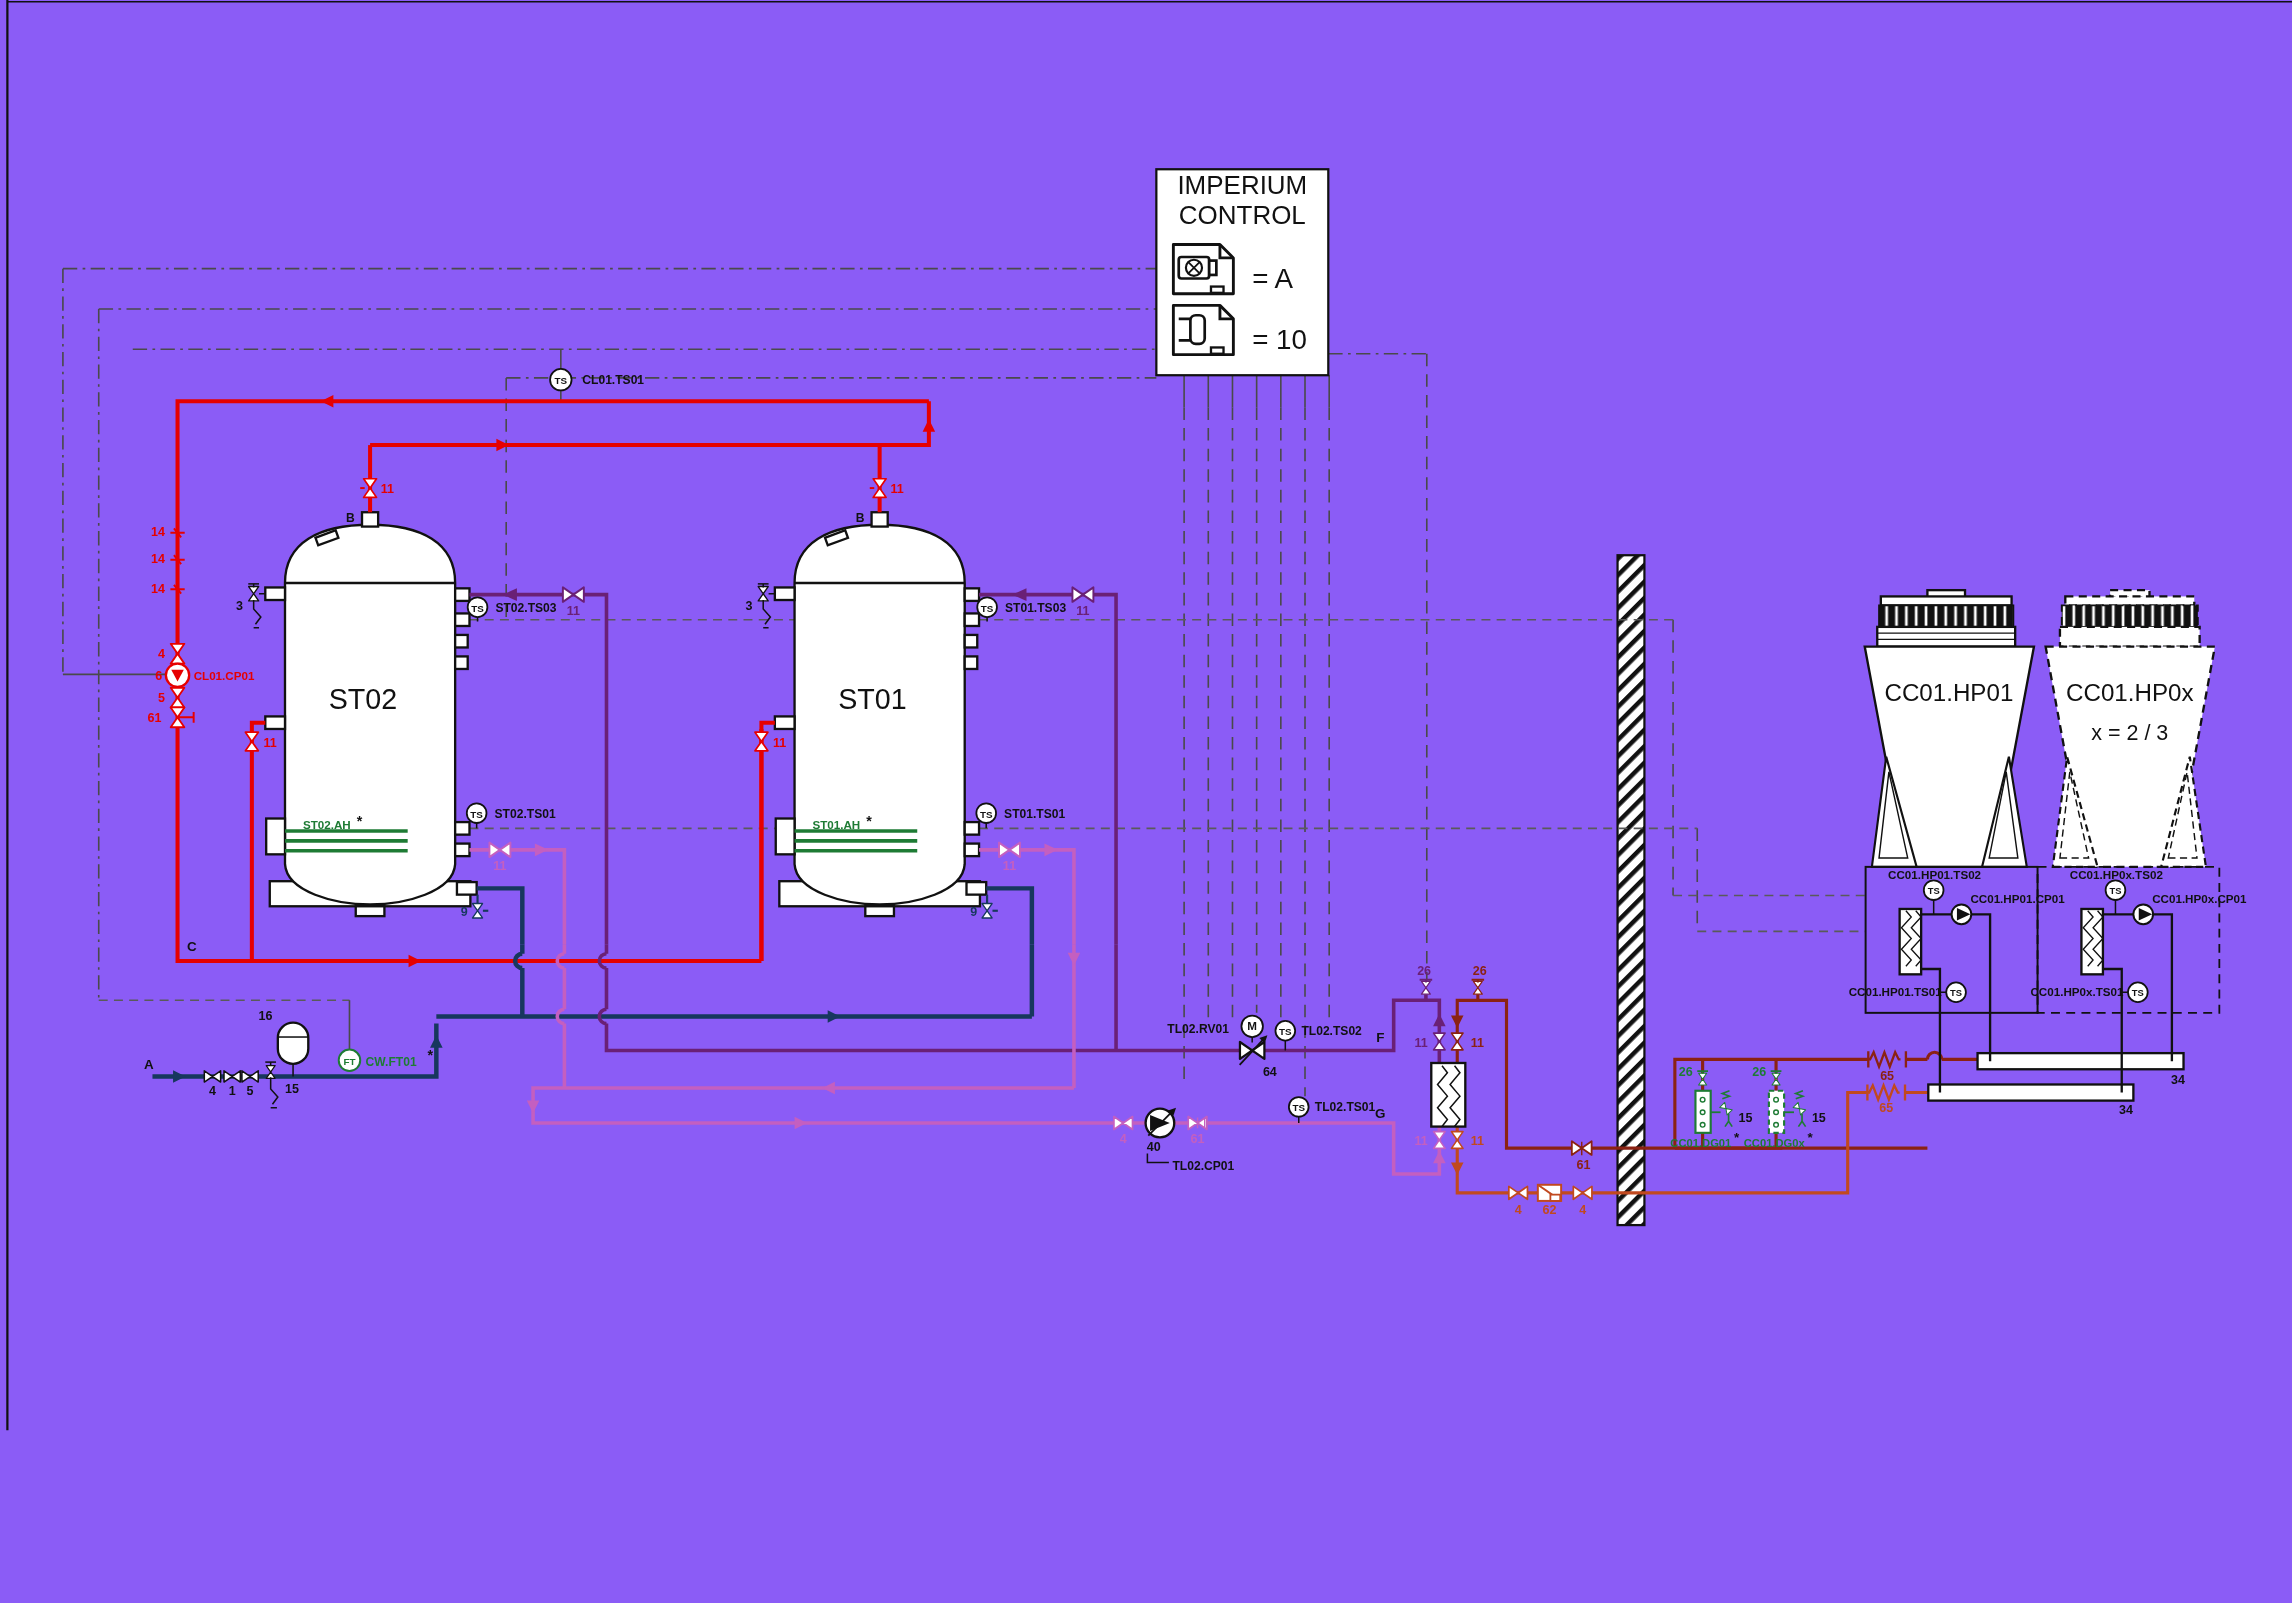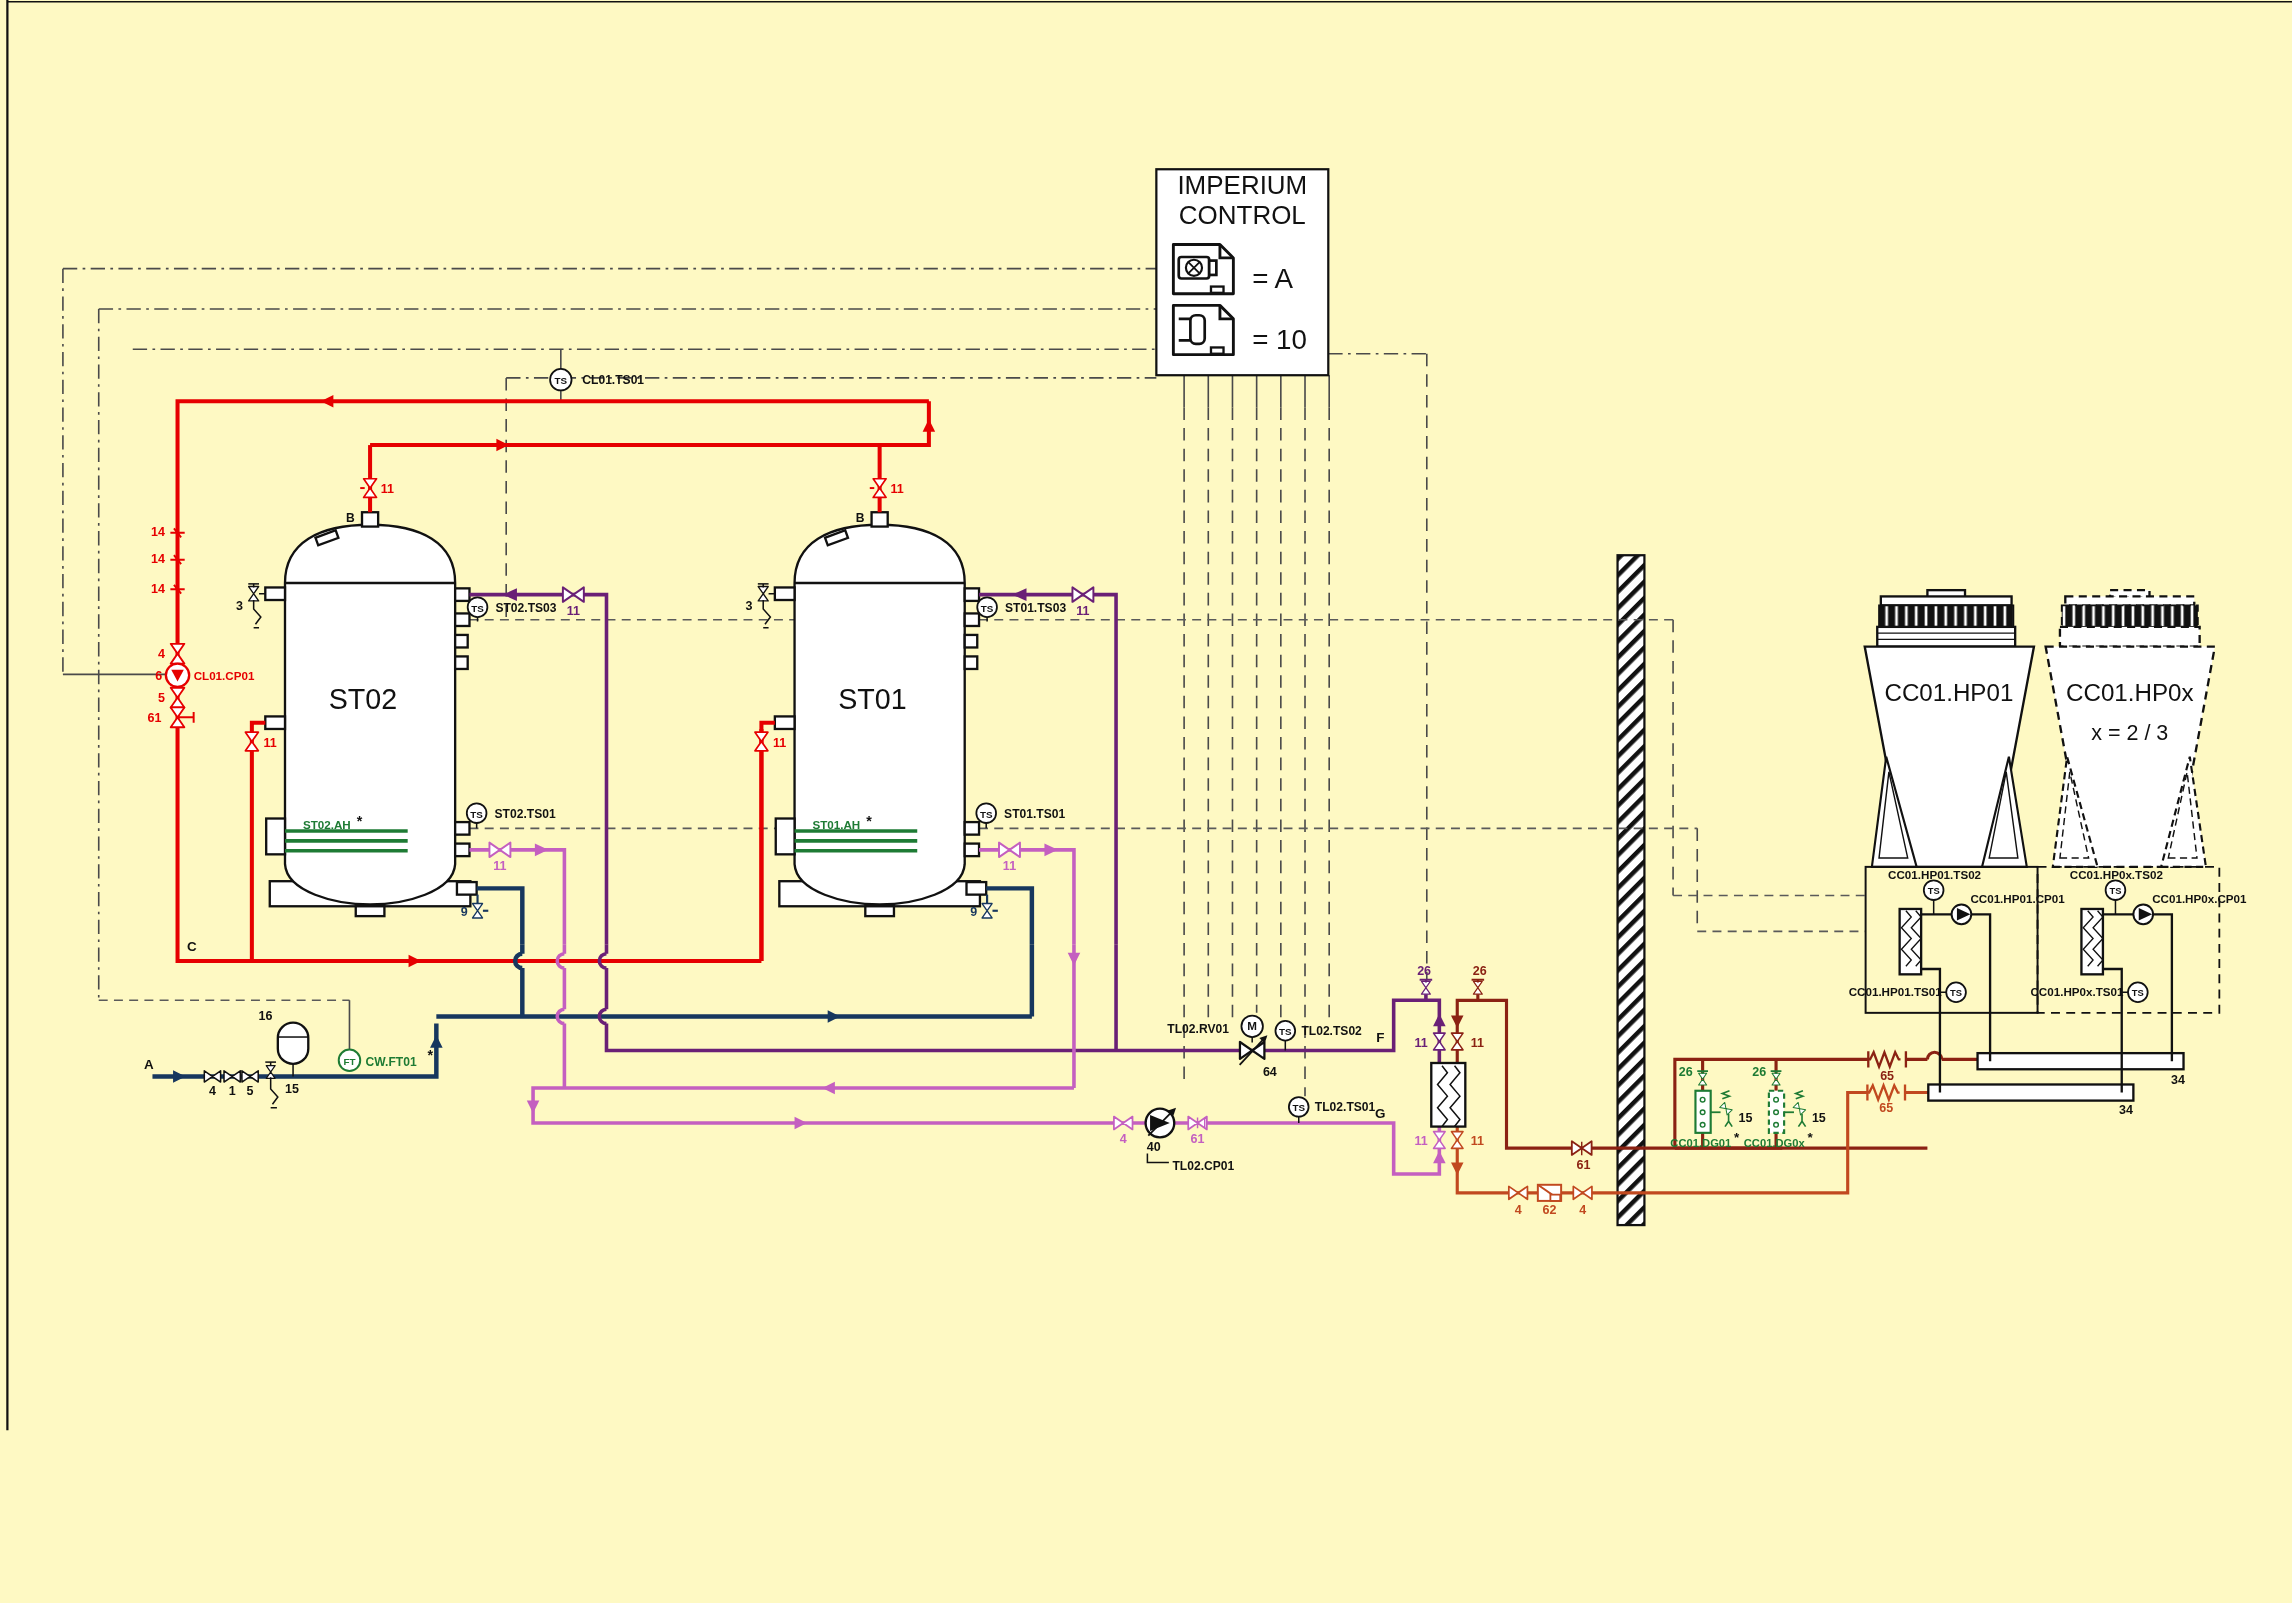--- a/index.html
+++ b/index.html
@@ -1,16 +1,16 @@
 <!DOCTYPE html>
 <html style="font-size:14.3px"><head>
 <meta charset="utf-8">
 <style>
   html,body{margin:0;padding:0;background:#fff;}
-  #stage{position:relative;width:2293px;height:1603px;background:#fef9c3;overflow:hidden;}
+  #stage{position:relative;width:2293px;height:1603px;background:#8b5cf6;overflow:hidden;}
   svg{display:block;}
   svg text{font-family:"Liberation Sans","DejaVu Sans",sans-serif;}
   .red{stroke:#e60000;stroke-width:4.5;fill:none}
   .navy{stroke:#17375e;stroke-width:5;fill:none}
   .pur{stroke:#6a2076;stroke-width:4;fill:none}
   .pnk{stroke:#c45fc0;stroke-width:4;fill:none}
   .mar{stroke:#8b2213;stroke-width:3.5;fill:none}
   .brk{stroke:#c1491f;stroke-width:3.5;fill:none}
   .blk{stroke:#111;stroke-width:2.6;fill:none}
   .thin{stroke:#111;stroke-width:1.7;fill:none}

